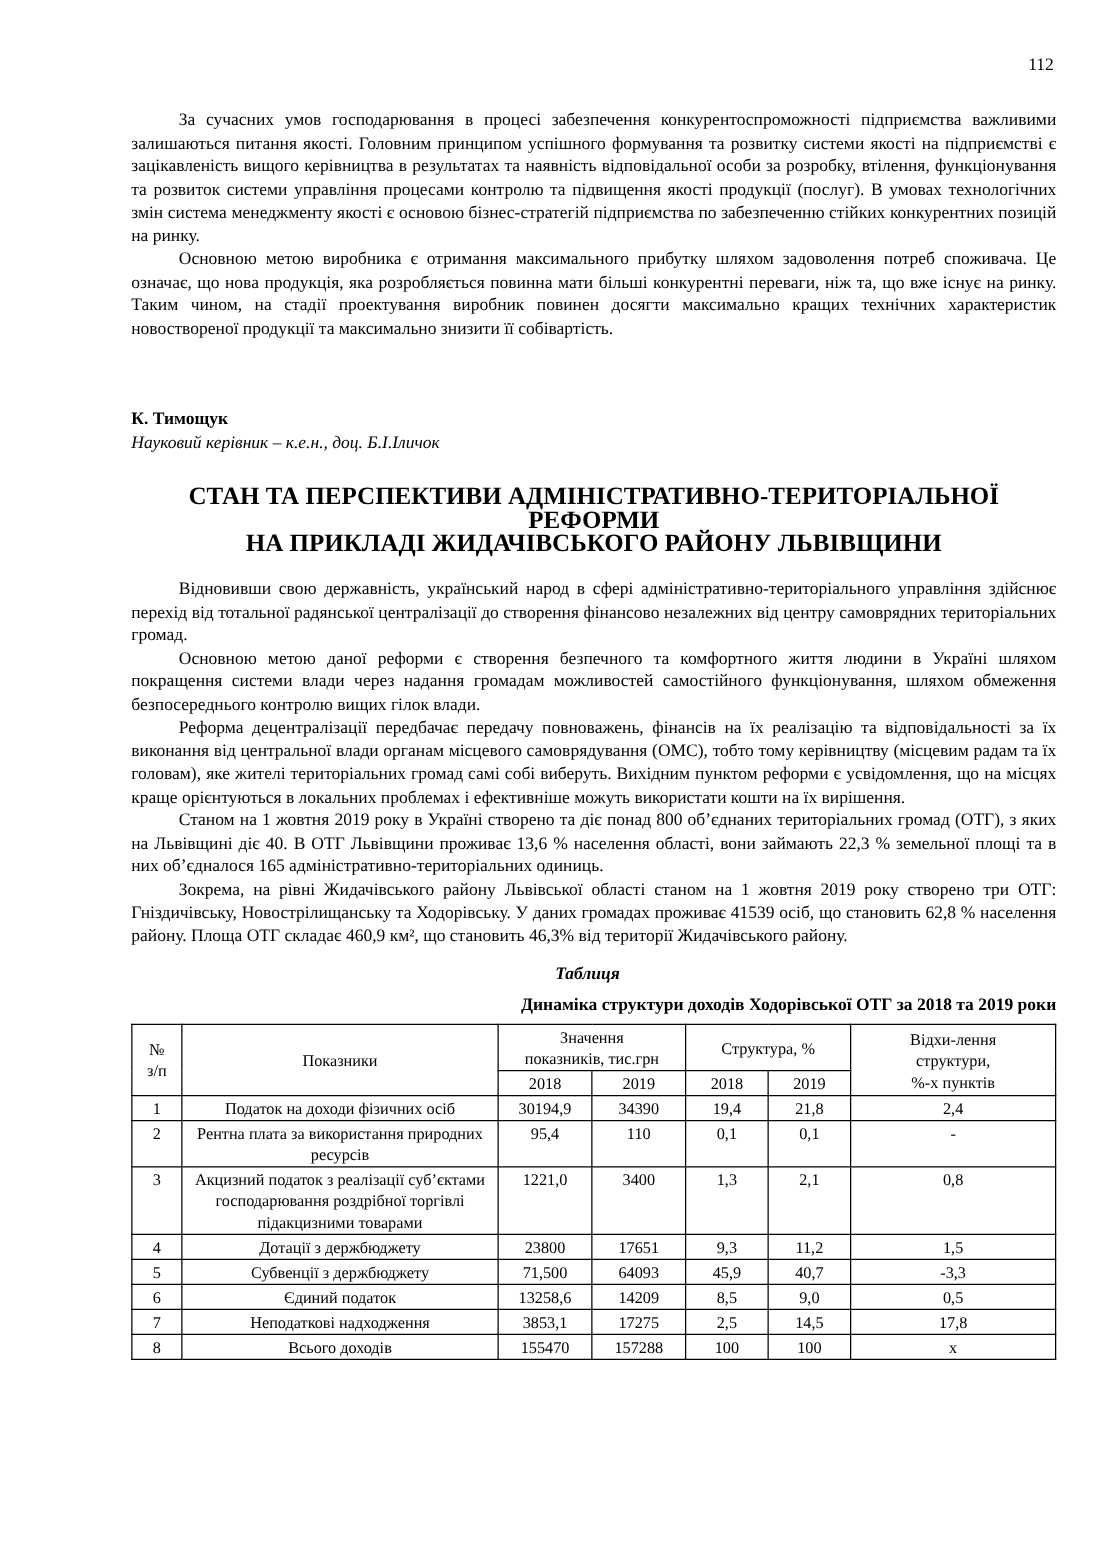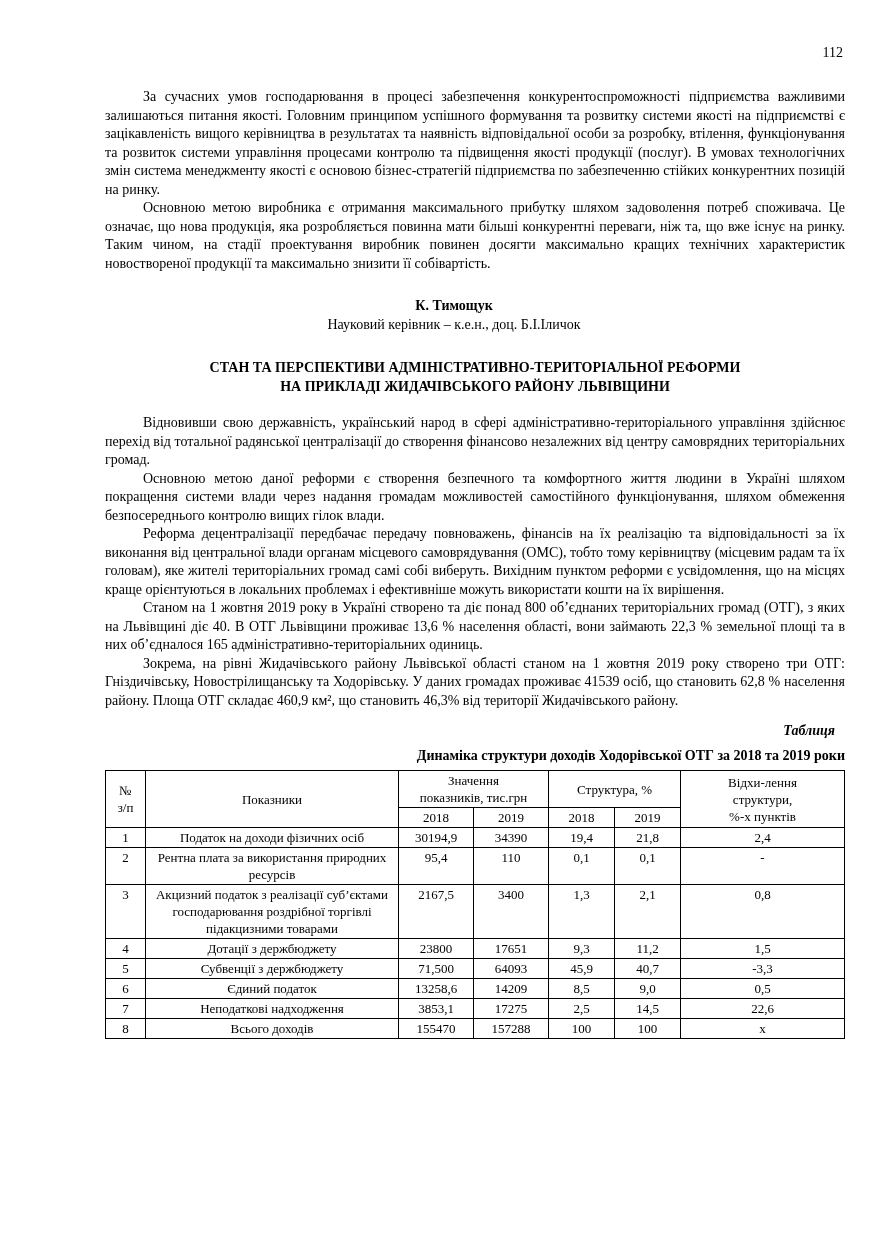--- a/index.html
+++ b/index.html
@@ -8,25 +8,25 @@
     background:#ffffff;color:#000;
     font-family:"Liberation Serif","DejaVu Serif",serif;
     font-size:14px;line-height:18.5px;
     padding:88px 31px 16px 105px;overflow:hidden;
   }
   .page-number{position:absolute;top:44px;right:33px;font-size:14px;}
   p{margin:0;}
   .para{text-align:justify;text-indent:38px;}
   .para.no-indent{text-indent:0;}
   .bold-para{font-weight:bold;}
-  .sig-name{text-align:center;font-weight:bold;margin-top:24px;padding-right:42px;}
-  .sig-sup{text-align:center;padding-right:42px;}
-  .heading{text-align:center;font-weight:bold;font-size:14px;line-height:19px;margin:24px 0 18px;}
+  .sig-name{text-align:left;font-weight:bold;margin-top:54px;padding-right:42px;}
+  .sig-sup{text-align:left;font-style:italic;padding-right:42px;}
+  .heading{text-align:center;font-weight:bold;font-size:20px;line-height:19px;margin:24px 0 18px;}
   .heading span{display:block;}
-  .table-label{text-align:right;font-weight:bold;font-style:italic;margin-top:12px;padding-right:10px;}
+  .table-label{text-align:center;font-weight:bold;font-style:italic;margin-top:12px;padding-right:10px;}
   .table-title{text-align:right;font-weight:bold;margin:6px 0 5px;}
   table{border-collapse:collapse;width:100%;table-layout:fixed;font-size:13px;line-height:17px;margin-top:2px;}
   th,td{border:1px solid #000;padding:1px 3px;text-align:center;word-wrap:break-word;}
   th{font-weight:normal;vertical-align:middle;}
   td{vertical-align:top;}
   th .line{display:block;}
   col.c-num{width:40px;}
   col.c-ind{width:253px;}
   col.c-v1,col.c-v2{width:75px;}
   col.c-s1,col.c-s2{width:66px;}
@@ -107,21 +107,21 @@
         <td>Рентна плата за використання природних ресурсів</td>
         <td>95,4</td>
         <td>110</td>
         <td>0,1</td>
         <td>0,1</td>
         <td>-</td>
       </tr>
       <tr>
         <td>3</td>
         <td>Акцизний податок з реалізації суб’єктами господарювання роздрібної торгівлі підакцизними товарами</td>
-        <td>2167,5</td>
+        <td>1221,0</td>
         <td>3400</td>
         <td>1,3</td>
         <td>2,1</td>
         <td>0,8</td>
       </tr>
       <tr>
         <td>4</td>
         <td>Дотації з держбюджету</td>
         <td>23800</td>
         <td>17651</td>
@@ -147,21 +147,21 @@
         <td>9,0</td>
         <td>0,5</td>
       </tr>
       <tr>
         <td>7</td>
         <td>Неподаткові надходження</td>
         <td>3853,1</td>
         <td>17275</td>
         <td>2,5</td>
         <td>14,5</td>
-        <td>22,6</td>
+        <td>17,8</td>
       </tr>
       <tr>
         <td>8</td>
         <td>Всього доходів</td>
         <td>155470</td>
         <td>157288</td>
         <td>100</td>
         <td>100</td>
         <td>x</td>
       </tr>

